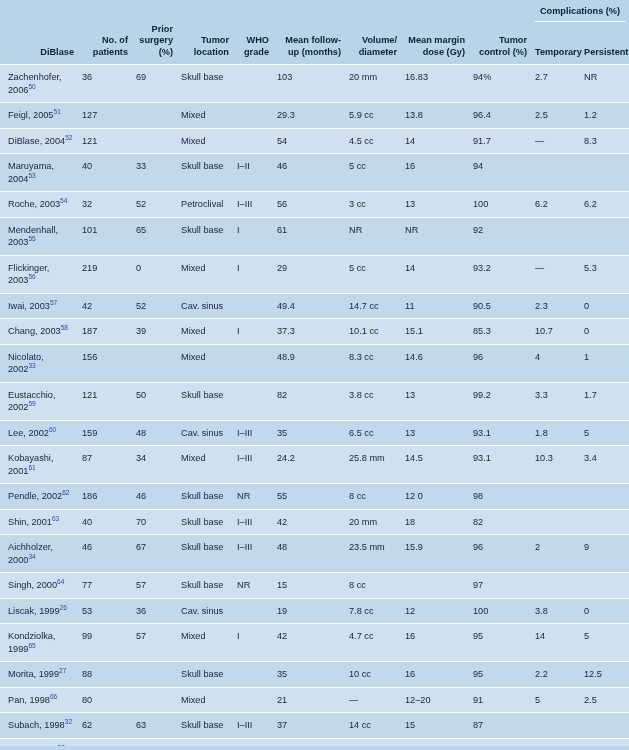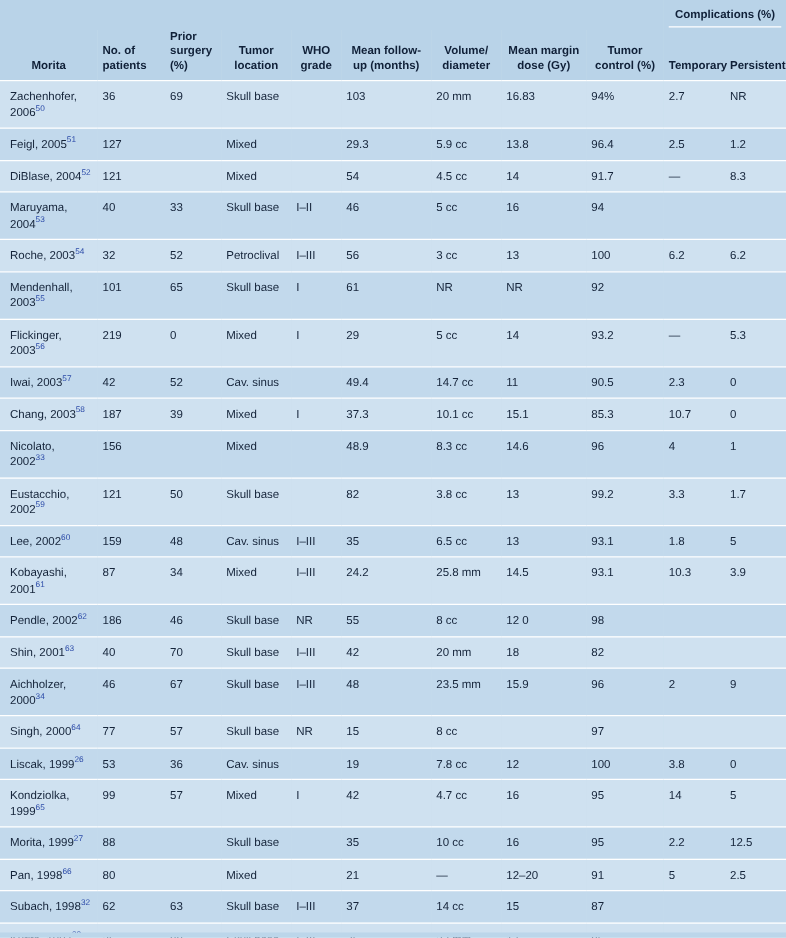--- a/index.html
+++ b/index.html
@@ -36,23 +36,23 @@
     padding: 0;
     line-height: 11.5px;
     color: #102038;
   }
   thead tr.hdr-main th {
     padding-bottom: 6px;
     border-bottom: 1.5px solid #ffffff;
   }
   .hdr-cell {
     padding: 0 4px;
-    text-align: center;
-  }
-  .hdr-cell.c-num { text-align: left; }
+    text-align: right;
+  }
+  .hdr-cell.c-num { text-align: right; }
   th.grp-spacer { background: #b9d3e8; }
   .grp-label {
     text-align: center;
     font-weight: bold;
     padding-bottom: 3px;
     border-bottom: 1px solid #ffffff;
     margin: 0 4px 2px 4px;
   }
   .grp-top-pad { height: 6px; }
   
@@ -116,21 +116,21 @@
         <th class="grp-spacer" colspan="9">
           <div class="grp-top-pad"></div>
         </th>
         <th class="grp-spacer" colspan="2">
           <div class="grp-top-pad"></div>
           <div class="grp-label">Complications (%)</div>
         </th>
       </tr>
       <tr class="hdr-main">
         <th>
-          <div class="hdr-cell"><span>Morita</span></div>
+          <div class="hdr-cell"><span>DiBlase</span></div>
         </th>
         <th>
           <div class="hdr-cell c-num">
             <span>No. of</span><br>
             <span>patients</span>
           </div>
         </th>
         <th>
           <div class="hdr-cell c-num">
             <span>Prior</span><br>
@@ -343,21 +343,21 @@
           <td class="c-author"><span>Kobayashi, 2001</span><sup>61</sup></td>
           <td class="c-val">87</td>
           <td class="c-val">34</td>
           <td class="c-val">Mixed</td>
           <td class="c-val">I–III</td>
           <td class="c-val">24.2</td>
           <td class="c-val">25.8 mm</td>
           <td class="c-val">14.5</td>
           <td class="c-val">93.1</td>
           <td class="c-val">10.3</td>
-          <td class="c-val">3.9</td>
+          <td class="c-val">3.4</td>
         </tr>
         <tr class="row-b">
           <td class="c-author"><span>Pendle, 2002</span><sup>62</sup></td>
           <td class="c-val">186</td>
           <td class="c-val">46</td>
           <td class="c-val">Skull base</td>
           <td class="c-val">NR</td>
           <td class="c-val">55</td>
           <td class="c-val">8 cc</td>
           <td class="c-val">12 0</td>

